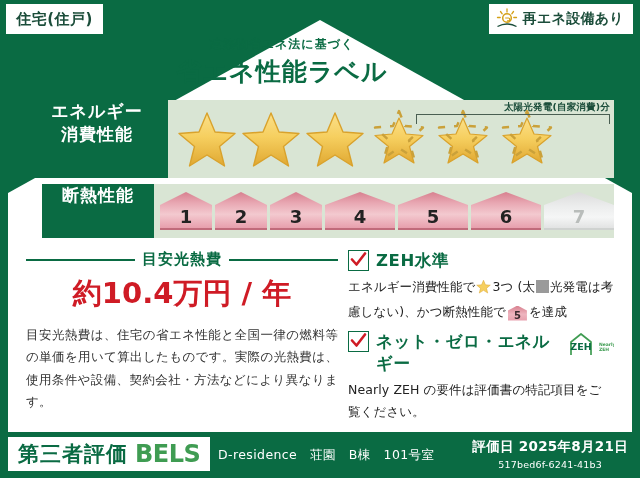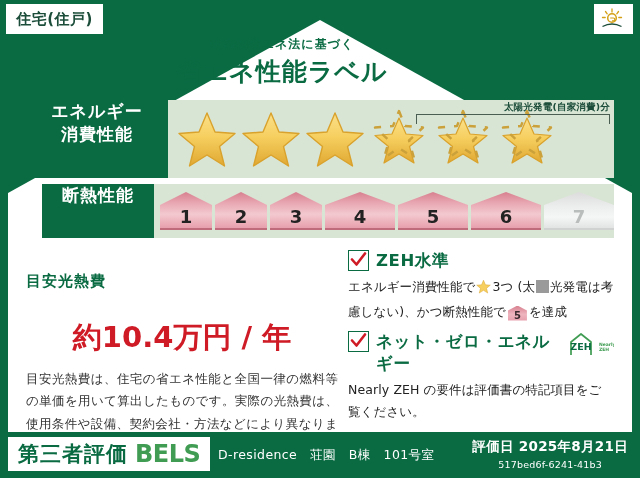--- a/index.html
+++ b/index.html
@@ -86,21 +86,21 @@
   }
   .hbadge.off{color:#b9bdbb;}
   .hbadge .num{position:relative;z-index:2;}
 
   
   .cols{display:flex;margin-top:12px;}
   .col-l{width:312px;}
   .col-r{flex:1;padding-left:10px;}
 
   
-  .cost-head{display:flex;gap:22px;flex-direction:column;}
+  .cost-head{display:flex;align-items:center;gap:7px;}
   .cost-head .rule{flex:1;height:2px;background:#0a6b43;}
   .cost-head .t{color:#0a6b43;font-size:15px;font-weight:bold;letter-spacing:1px;}
   .cost-val{
     text-align:center;color:#cf1b25;font-size:29px;font-weight:bold;
     margin-top:5px;letter-spacing:0px;
   }
   .cost-note{
     margin-top:10px;color:#333;font-size:12.5px;line-height:1.78;
     text-align:justify;letter-spacing:.1px;
   }
@@ -160,20 +160,21 @@
           <line x1="5.5" y1="3.5" x2="7.2" y2="5.8"></line>
           <line x1="18.5" y1="3.5" x2="16.8" y2="5.8"></line>
           <line x1="2.5" y1="9.5" x2="5.2" y2="9.5"></line>
           <line x1="21.5" y1="9.5" x2="18.8" y2="9.5"></line>
         </g>
         <circle cx="12" cy="10" r="4.3" fill="none" stroke="#d4a017" stroke-width="1.5"></circle>
         <path d="M10.2 10 h3.2 a1.4 1.4 0 0 1 0 2.8 h-1.4" fill="none" stroke="#d4a017" stroke-width="1.2"></path>
         <path d="M2.5 18.5 Q12 13.5 21.5 18.5" fill="none" stroke="#1b4d3a" stroke-width="1.4"></path>
       </svg>
     </span>
+    <span class="lbl">再エネ設備あり</span>
   </div>
 
   <div class="title-wrap">
     <div class="title-sub">建築物省エネ法に基づく</div>
     <div class="title-main">省エネ性能ラベル</div>
   </div>
 
   <div class="content">
 
     <div class="perf-row">

